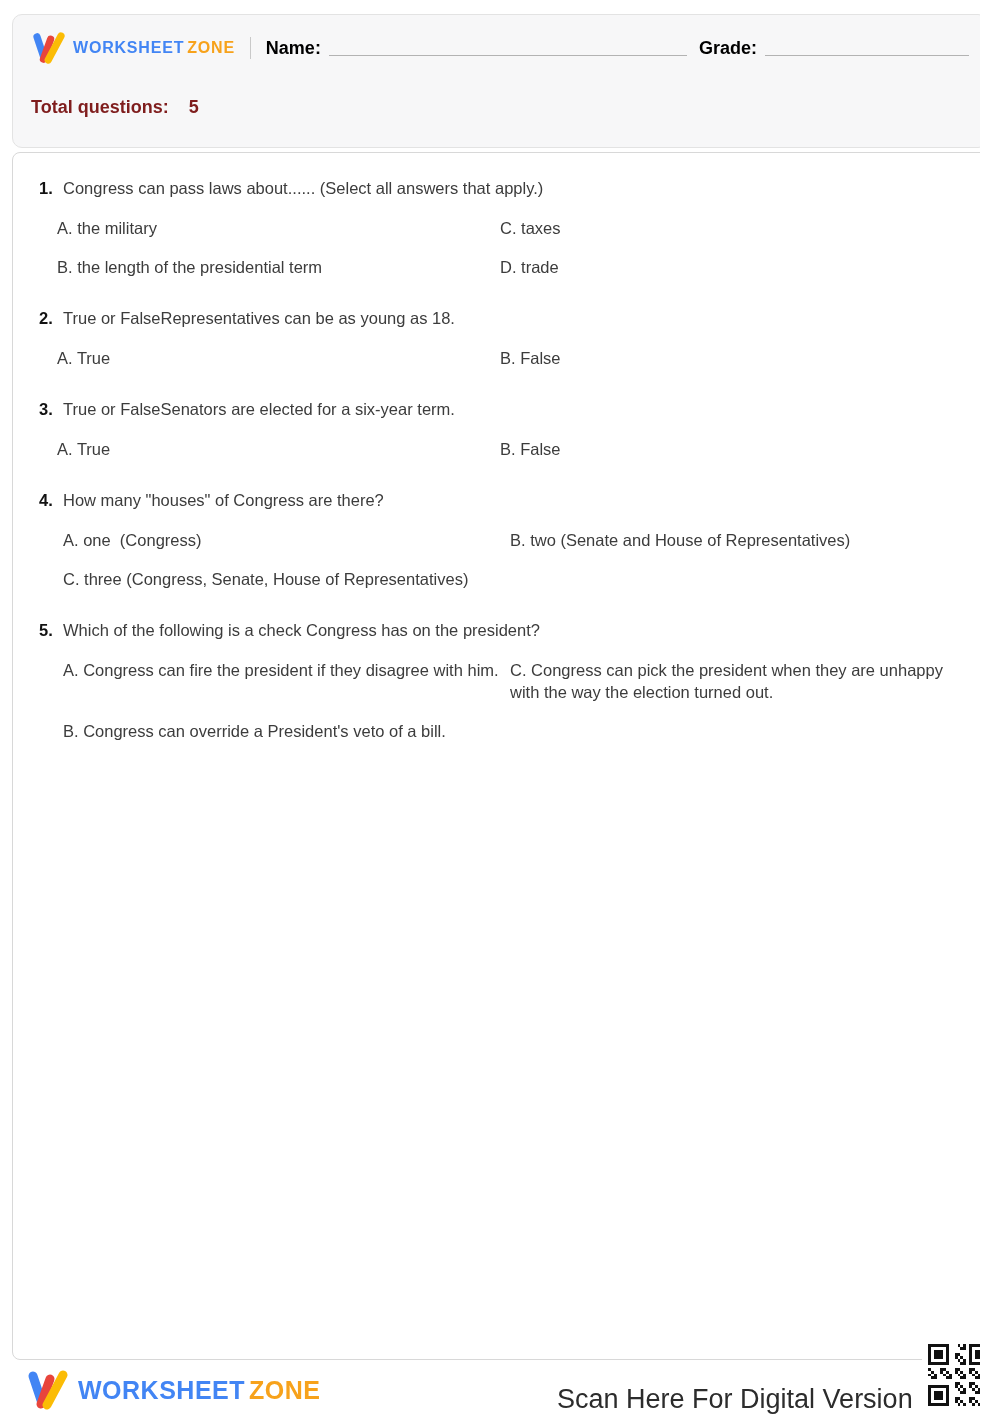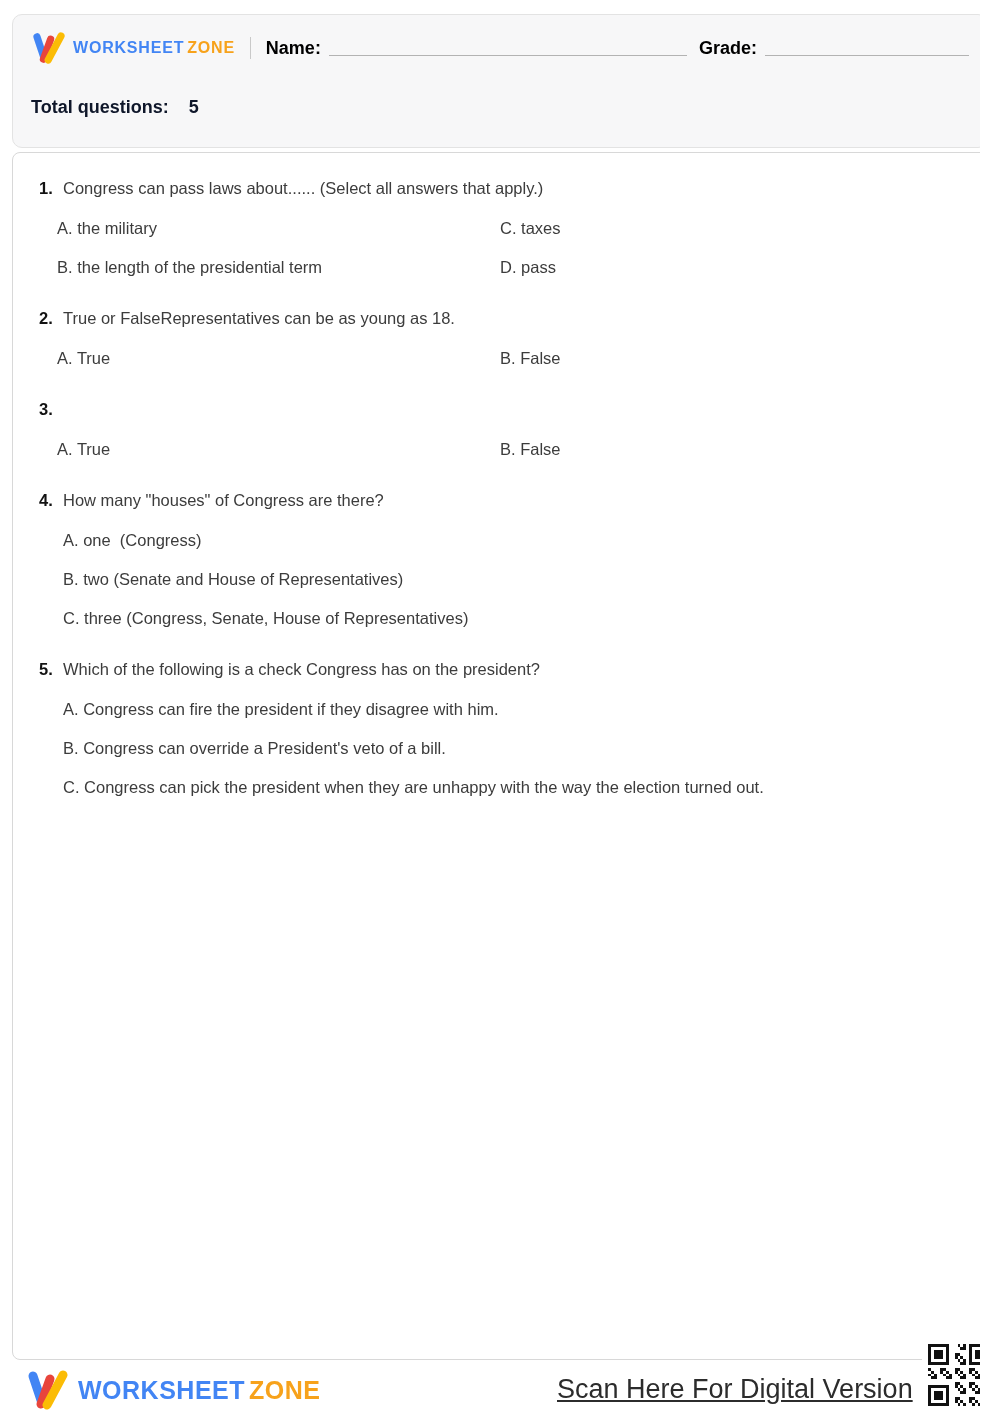--- a/index.html
+++ b/index.html
@@ -22,45 +22,45 @@
   .header-row{display:flex;align-items:center;height:60px;padding-top:6px;}
   .brand{display:flex;align-items:center;}
   .brand-mark{width:36px;height:32px;flex:0 0 auto;}
   .brand-word1{color:var(--brand-blue);font-weight:bold;font-size:16px;letter-spacing:.8px;margin-left:6px;}
   .brand-word2{color:var(--brand-orange);font-weight:bold;font-size:16px;letter-spacing:.8px;margin-left:3px;}
   .vsep{width:1px;height:22px;background:#c9c9c9;margin:0 15px;}
   .field-label{font-weight:bold;font-size:18px;color:#000000;white-space:nowrap;}
   .write-line{border-bottom:1px solid #b3b3b3;height:15px;}
   .name-line{width:358px;margin:0 12px 0 8px;}
   .grade-line{flex:1;margin-left:8px;}
-  .total-row{margin-top:22px;font-size:18px;color:#0f172a;}
+  .total-row{margin-top:22px;font-size:18px;color:#7f1d1d;}
   .total-label{font-weight:bold;}
   .total-value{font-weight:bold;margin-left:15px;}
 
   
   .main-box{
     position:absolute;left:12px;top:152px;width:976px;height:1208px;
     background:#ffffff;border:1px solid #d8d8d8;border-radius:8px;
     padding:24px 30px 0 26px;
   }
   .question{margin-bottom:29px;font-size:16.5px;color:var(--ink);}
   .q-head{display:flex;margin-bottom:18px;line-height:22px;}
   .q-num{font-weight:bold;color:#121212;min-width:16px;margin-right:8px;}
   .q-text{}
-  .q-options{margin-left:24px;display:grid;grid-template-columns:1fr;row-gap:17px;}
+  .q-options{margin-left:24px;display:grid;grid-template-columns:1fr 1fr;row-gap:17px;}
   .q-options.two-col{grid-template-columns:443px 1fr;margin-left:18px;}
   .option{line-height:22px;white-space:pre-wrap;}
 
   
   .footer{position:absolute;left:0;top:1368px;width:1000px;height:46px;}
   .footer-brand{position:absolute;left:25px;top:2px;display:flex;align-items:center;}
   .footer-mark{width:46px;height:40px;}
   .footer-word1{color:var(--brand-blue);font-weight:bold;font-size:25px;letter-spacing:.5px;margin-left:7px;}
   .footer-word2{color:var(--brand-orange);font-weight:bold;font-size:25px;letter-spacing:.5px;margin-left:4px;}
-  .scan-text{position:absolute;left:557px;top:6px;font-size:27px;color:#2c2c2c;white-space:nowrap;text-decoration:underline;}
+  .scan-text{position:absolute;left:557px;top:16px;font-size:27px;color:#2c2c2c;white-space:nowrap;}
   .qr-box{
     position:absolute;left:922px;top:-30px;width:73px;height:74px;
     background:#ffffff;display:flex;align-items:center;justify-content:center;z-index:3;
   }
   .qr-box svg{width:62px;height:62px;}
 </style>
 </head>
 <body>
 
 <div class="page">
@@ -92,36 +92,37 @@
     <div id="questions">
         <div class="question">
           <div class="q-head">
             <span class="q-num">1.</span>
             <span class="q-text">Congress can pass laws about...... (Select all answers that apply.)</span>
           </div>
           <div class="q-options two-col">
             <div class="option">A. the military</div>
             <div class="option">C. taxes</div>
             <div class="option">B. the length of the presidential term</div>
-            <div class="option">D. pass</div>
+            <div class="option">D. trade</div>
           </div>
         </div>
         <div class="question">
           <div class="q-head">
             <span class="q-num">2.</span>
             <span class="q-text">True or FalseRepresentatives can be as young as 18.</span>
           </div>
           <div class="q-options two-col">
             <div class="option">A. True</div>
             <div class="option">B. False</div>
           </div>
         </div>
         <div class="question">
           <div class="q-head">
             <span class="q-num">3.</span>
+            <span class="q-text">True or FalseSenators are elected for a six-year term.</span>
           </div>
           <div class="q-options two-col">
             <div class="option">A. True</div>
             <div class="option">B. False</div>
           </div>
         </div>
         <div class="question">
           <div class="q-head">
             <span class="q-num">4.</span>
             <span class="q-text">How many "houses" of Congress are there?</span>
@@ -132,22 +133,22 @@
             <div class="option">C. three (Congress, Senate, House of Representatives)</div>
           </div>
         </div>
         <div class="question">
           <div class="q-head">
             <span class="q-num">5.</span>
             <span class="q-text">Which of the following is a check Congress has on the president?</span>
           </div>
           <div class="q-options">
             <div class="option">A. Congress can fire the president if they disagree with him.</div>
+            <div class="option">C. Congress can pick the president when they are unhappy with the way the election turned out.</div>
             <div class="option">B. Congress can override a President's veto of a bill.</div>
-            <div class="option">C. Congress can pick the president when they are unhappy with the way the election turned out.</div>
           </div>
         </div>
       </div>
   </div>
 
   <div class="footer">
     <div class="footer-brand">
       <svg class="footer-mark" viewBox="0 0 44 40">
         <path d="M7 6 L16 33" stroke="var(--brand-blue)" stroke-width="9" stroke-linecap="round" fill="none"></path>
         <path d="M24 9 L15 34" stroke="var(--brand-red)" stroke-width="9" stroke-linecap="round" fill="none"></path>

